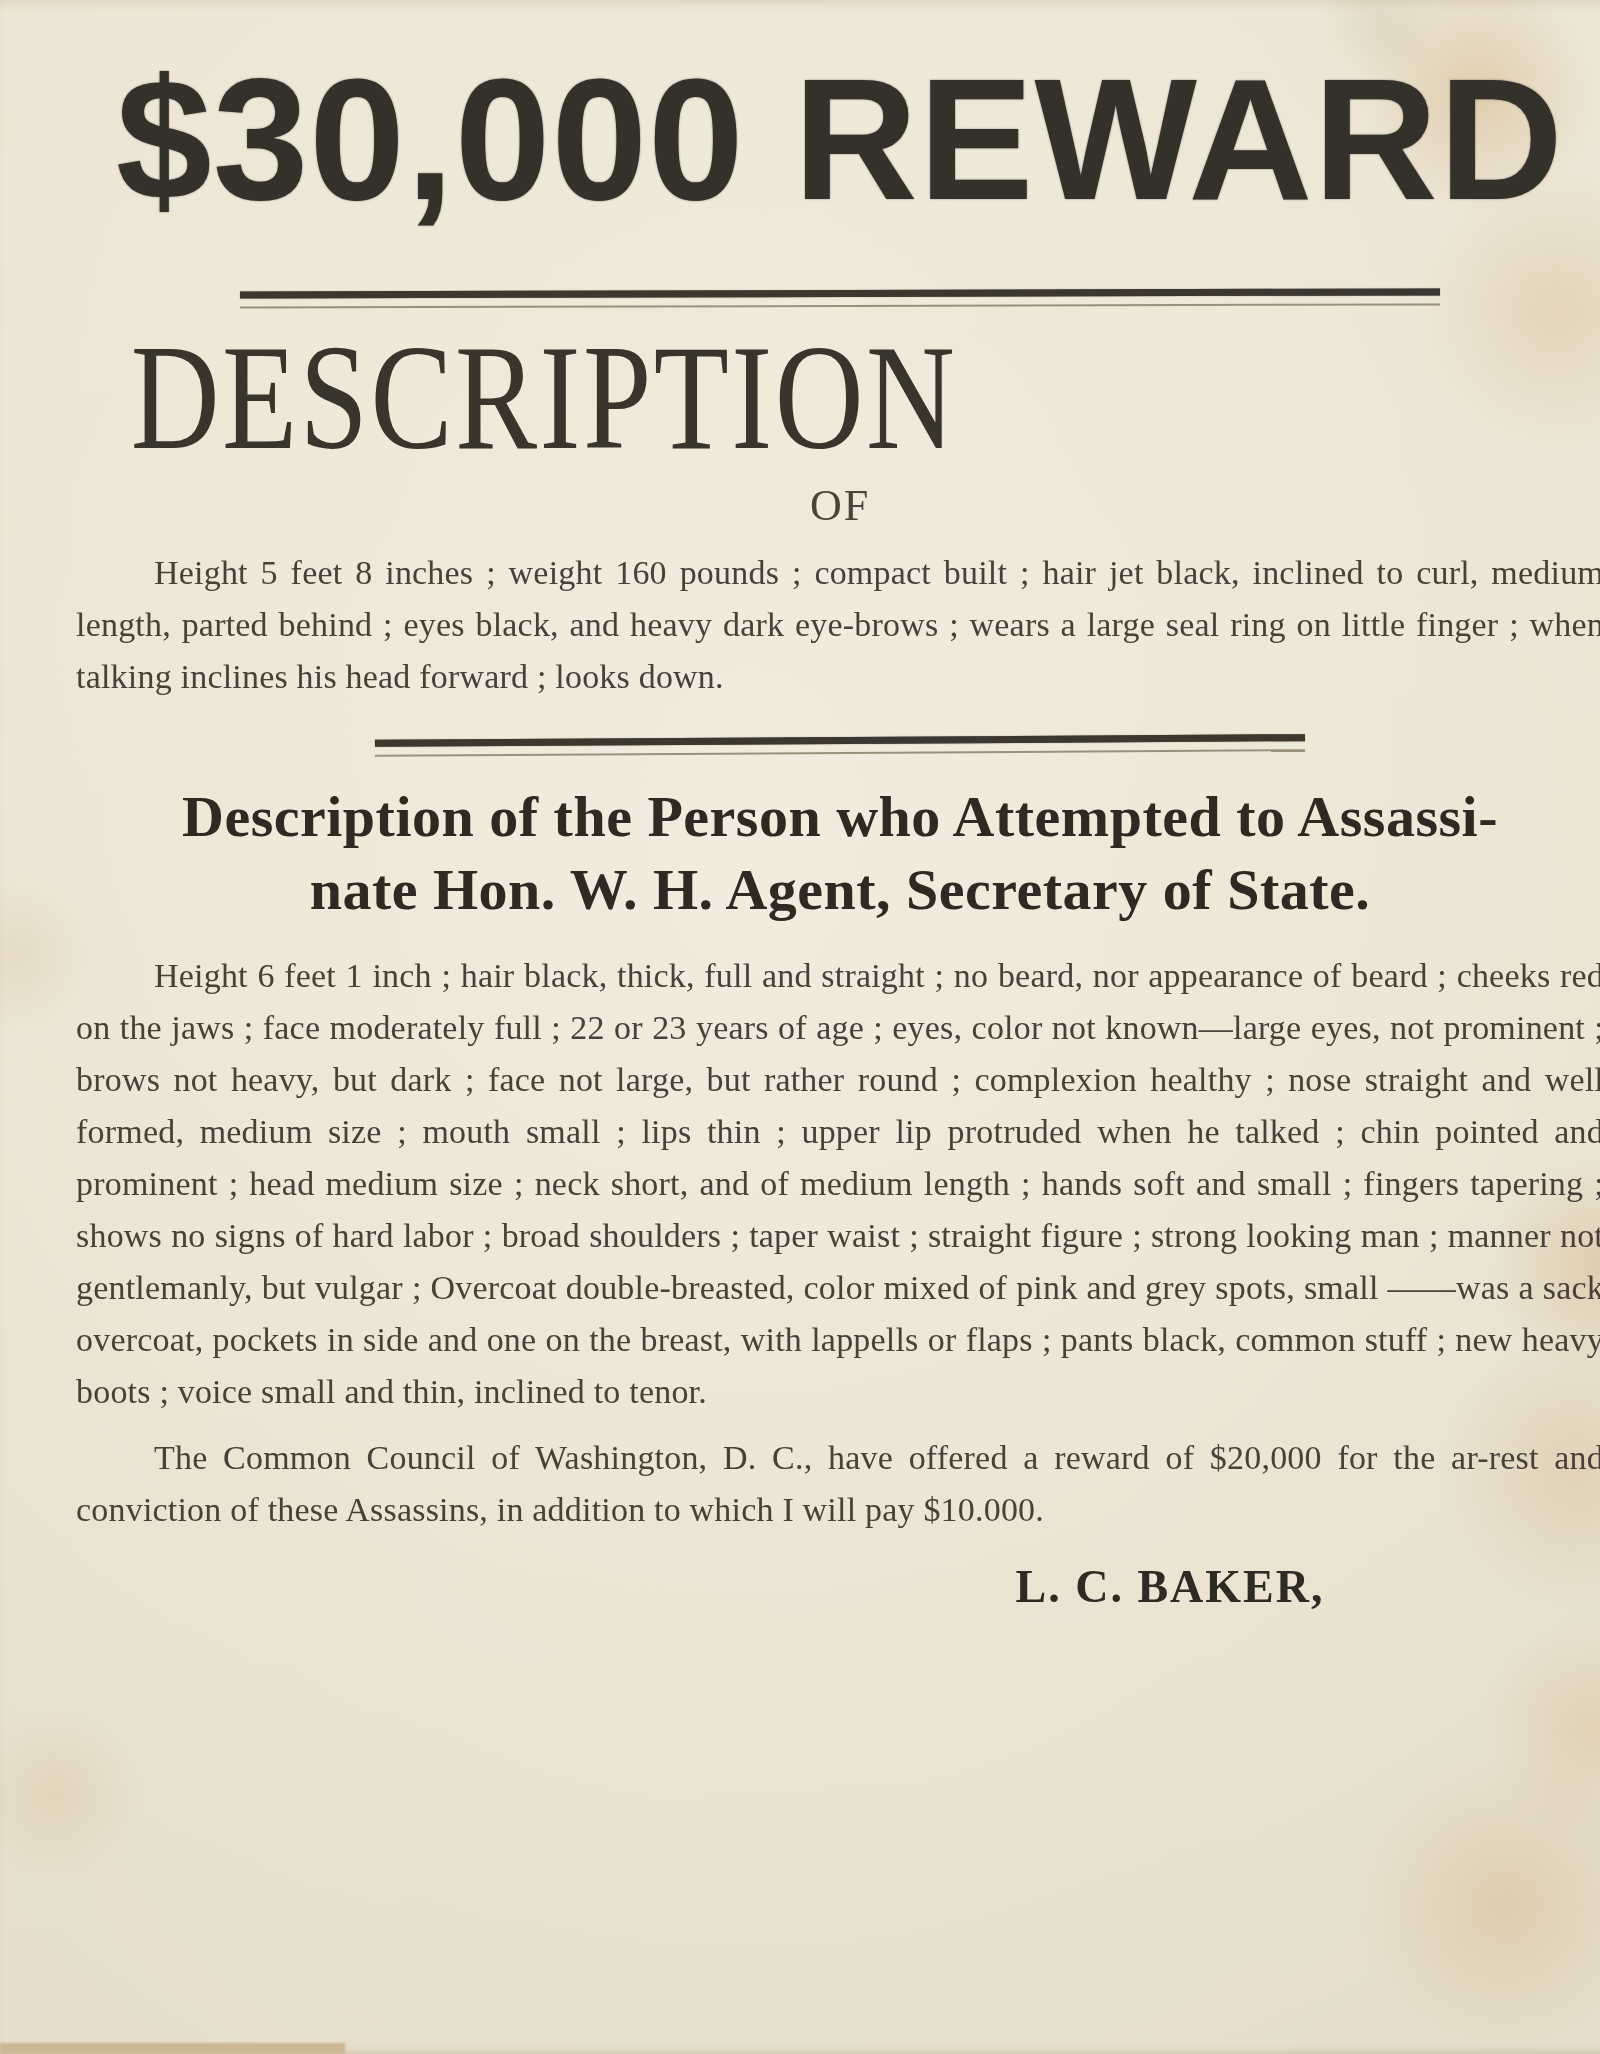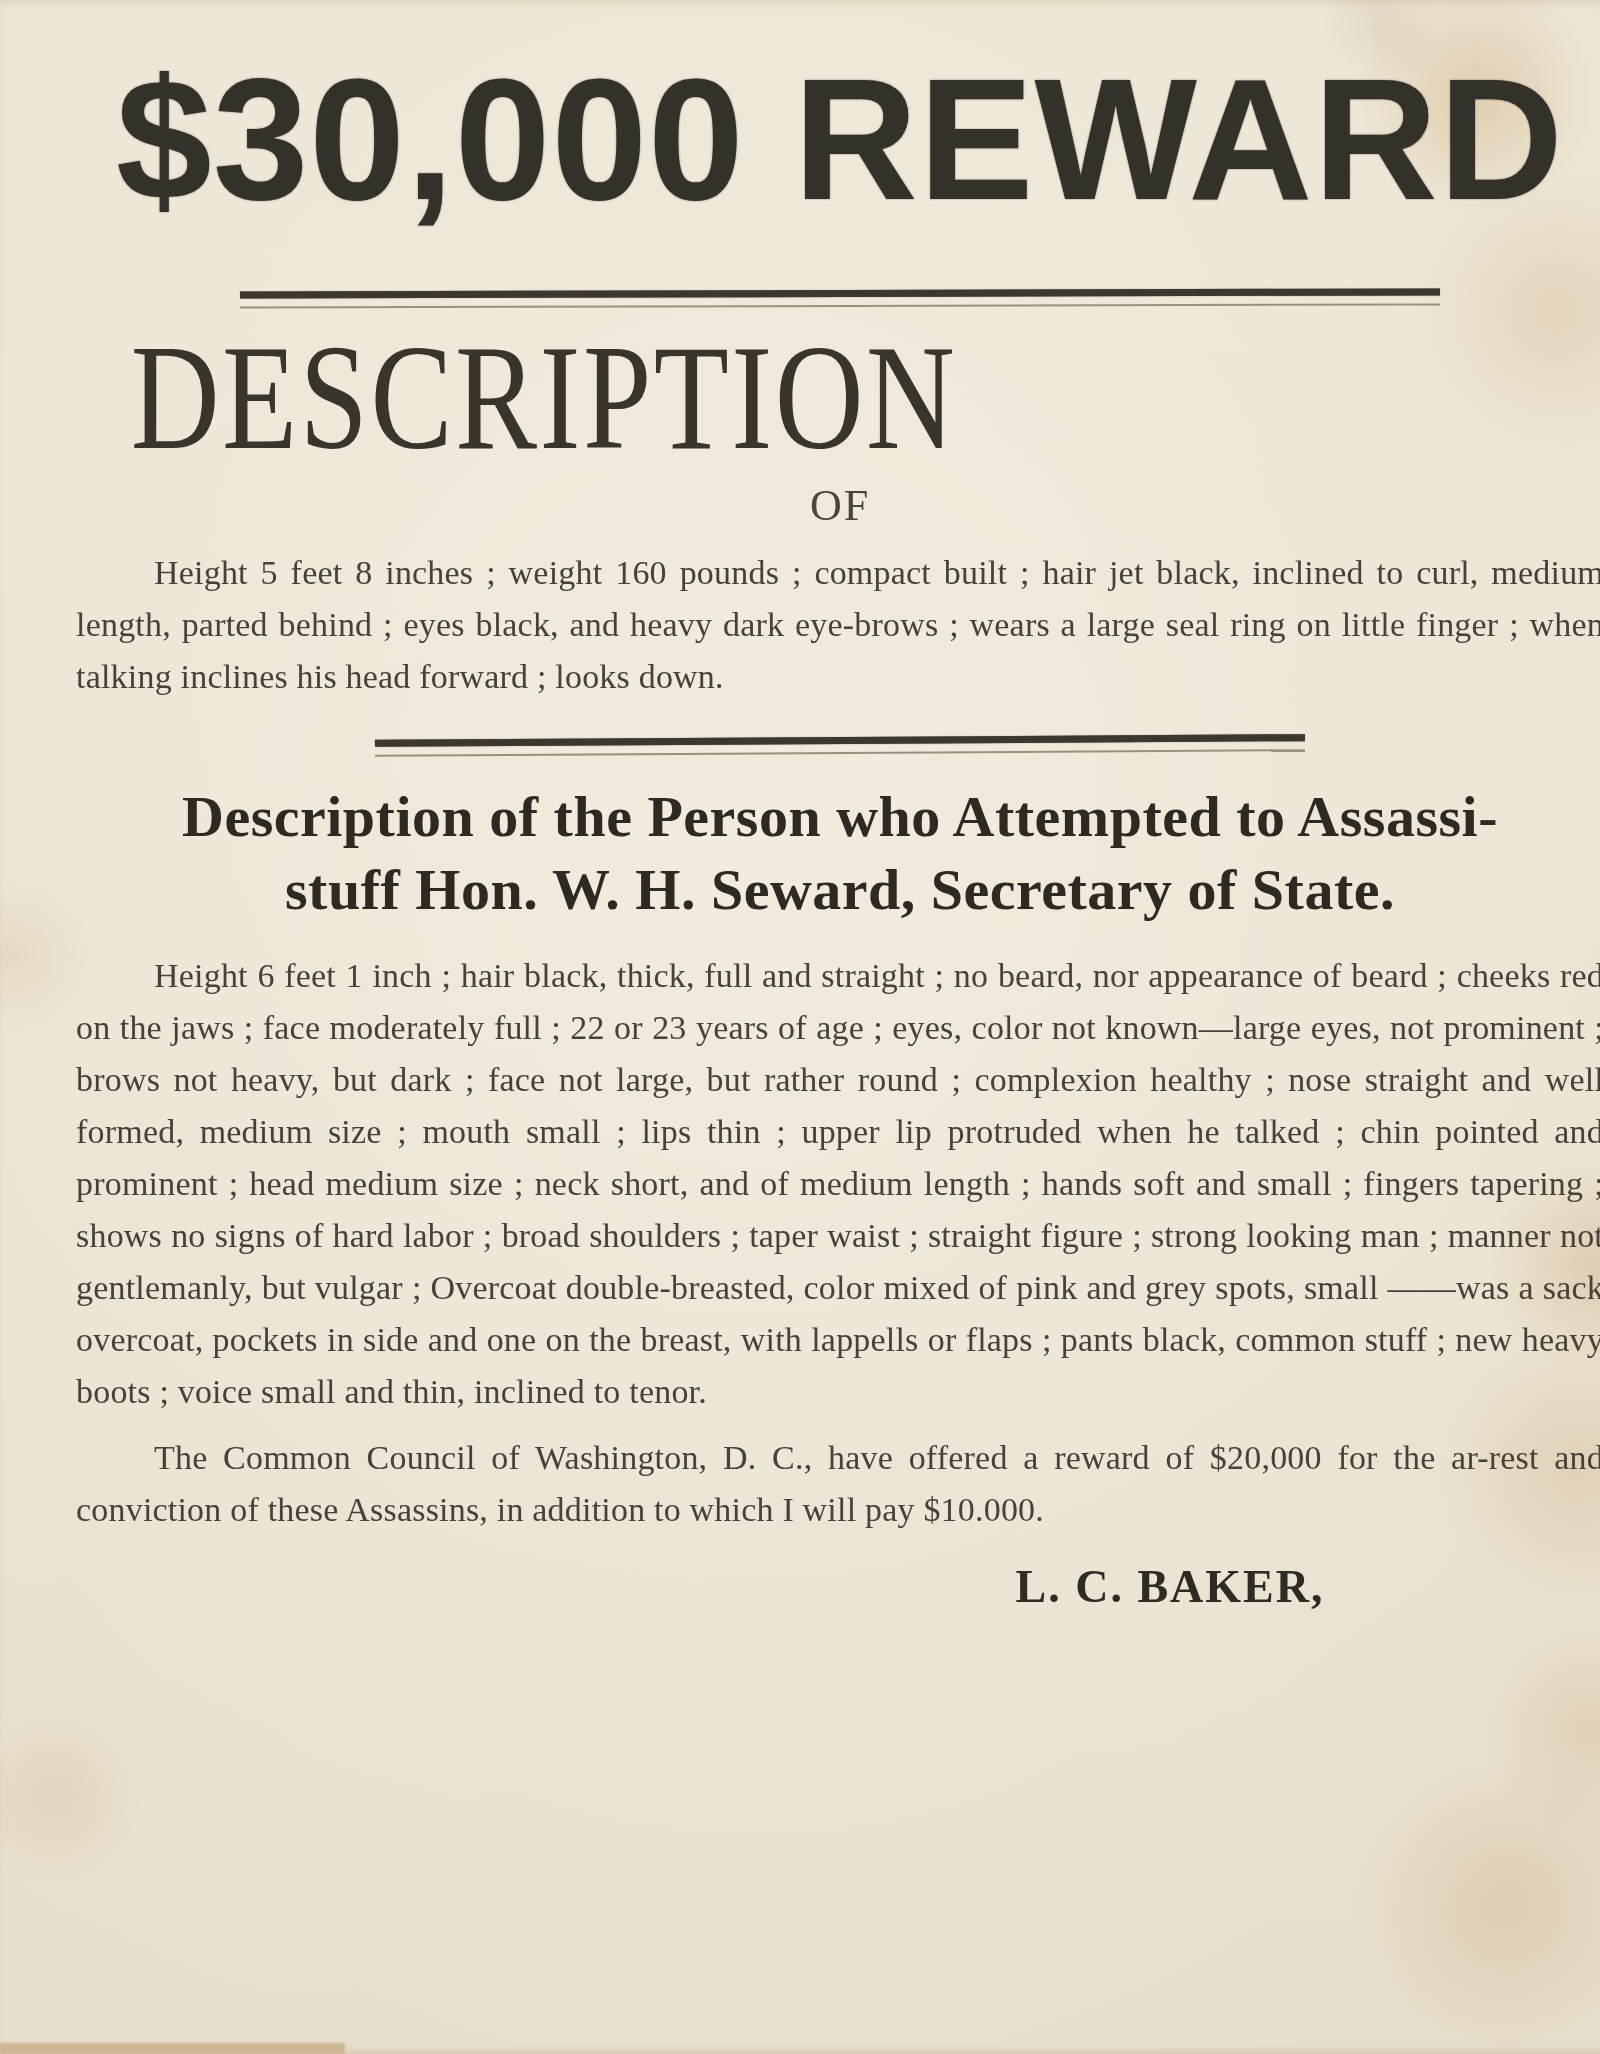--- a/index.html
+++ b/index.html
@@ -146,21 +146,21 @@
 
   <p class="bodytext para1">Height 5 feet 8 inches ; weight 160 pounds ; compact built ; hair jet black, inclined to curl, medium length, parted behind ; eyes black, and heavy dark eye-brows ; wears a large seal ring on little finger ; when talking inclines his head forward ; looks down.</p>
 
   <div class="rule rule-b">
     <div class="thick"></div>
     <div class="thin"></div>
   </div>
 
   <h3 class="h-seward">
     <span>Description of the Person who Attempted to Assassi-</span><br>
-    <span>stuff Hon. W. H. Seward, Secretary of State.</span>
+    <span>nate Hon. W. H. Agent, Secretary of State.</span>
   </h3>
 
   <p class="bodytext para2">Height 6 feet 1 inch ; hair black, thick, full and straight ; no beard, nor appearance of beard ; cheeks red on the jaws ; face moderately full ; 22 or 23 years of age ; eyes, color not known—large eyes, not prominent ; brows not heavy, but dark ; face not large, but rather round ; complexion healthy ; nose straight and well formed, medium size ; mouth small ; lips thin ; upper lip protruded when he talked ; chin pointed and prominent ; head medium size ; neck short, and of medium length ; hands soft and small ; fingers tapering ; shows no signs of hard labor ; broad shoulders ; taper waist ; straight figure ; strong looking man ; manner not gentlemanly, but vulgar ; Overcoat double-breasted, color mixed of pink and grey spots, small ——was a sack overcoat, pockets in side and one on the breast, with lappells or flaps ; pants black, common stuff ; new heavy boots ; voice small and thin, inclined to tenor.</p>
 
   <p class="bodytext para3">The Common Council of Washington, D. C., have offered a reward of $20,000 for the ar-rest and conviction of these Assassins, in addition to which I will pay $10.000.</p>
 
   <div class="signature">
     <p class="sig-name">L. C. BAKER,</p>
   </div>
 

